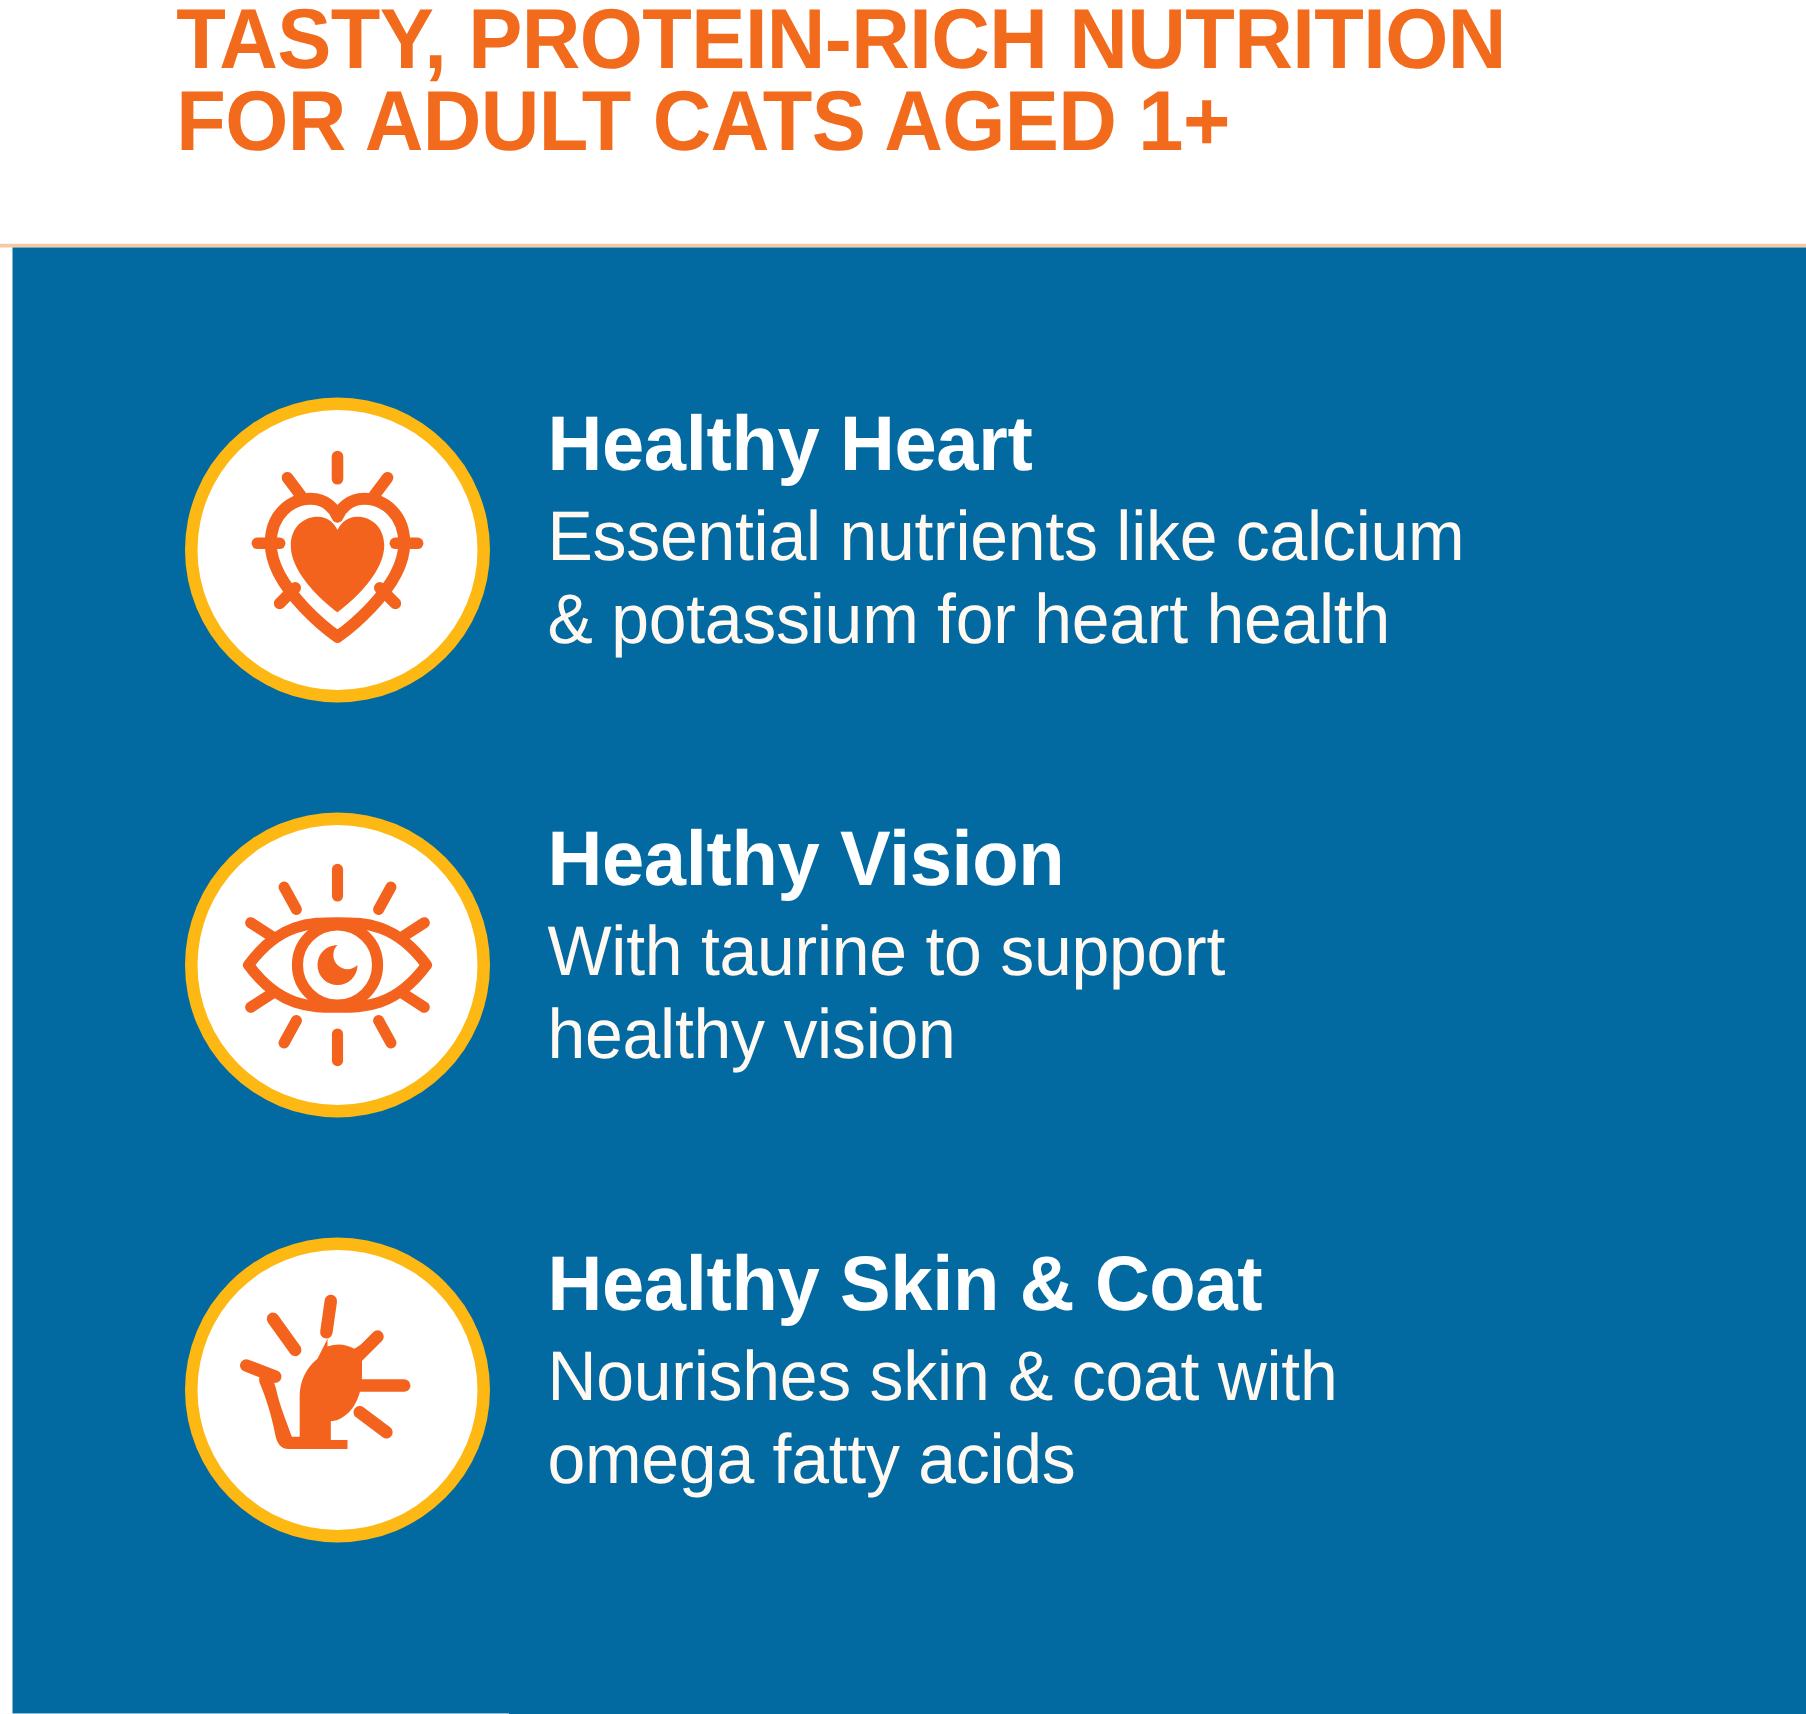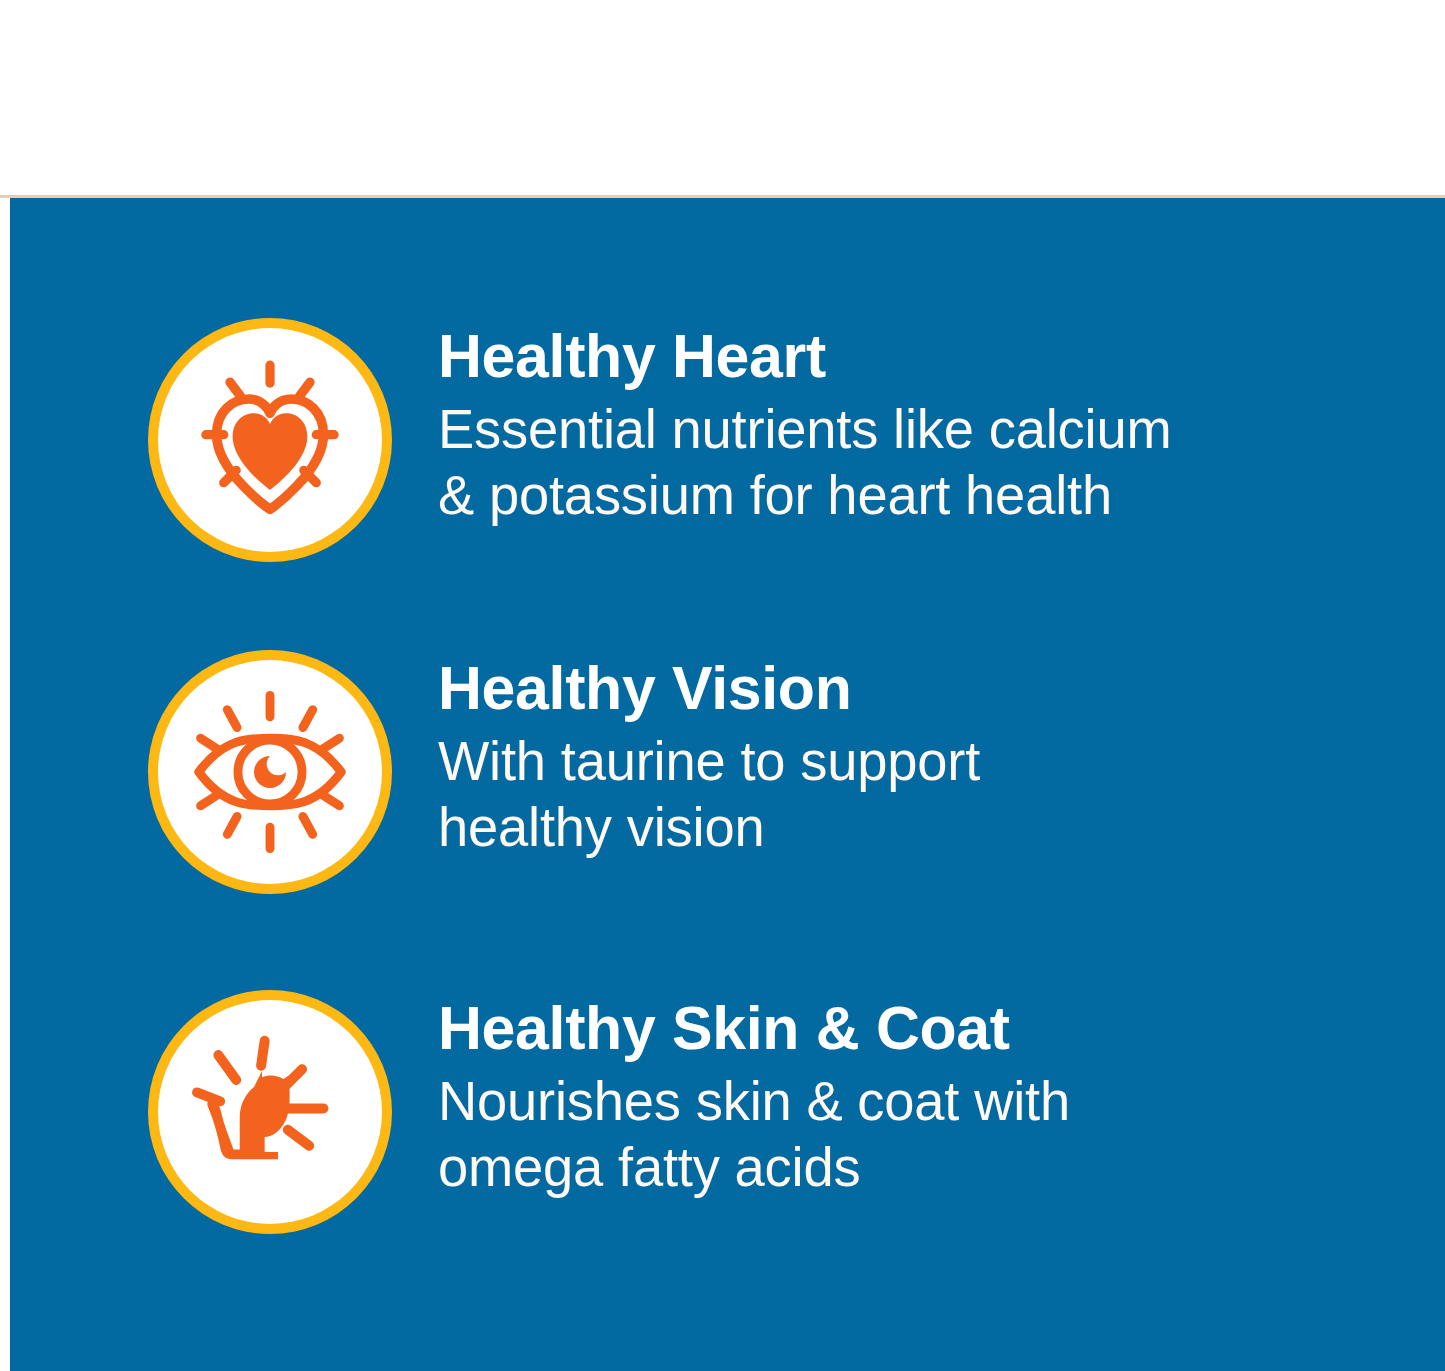--- a/index.html
+++ b/index.html
@@ -146,20 +146,24 @@
     transform: scaleX(0.97);
     transform-origin: left top;
     white-space: pre-line;
   }
 </style>
 </head>
 <body>
 
 <div id="page">
 
+  <div class="header-band">
+    <div class="headline">TASTY, PROTEIN-RICH NUTRITION
+FOR ADULT CATS AGED 1+</div>
+  </div>
   <div class="header-hairline"></div>
 
   <div class="orange-panel">
 
     <div class="feature" id="feature-0">
       <div class="badge">
         <div class="badge-ring"></div>
         <div class="badge-face"></div>
         <div class="badge-glyph">
           <svg viewBox="0 0 100 100" xmlns="http://www.w3.org/2000/svg">

